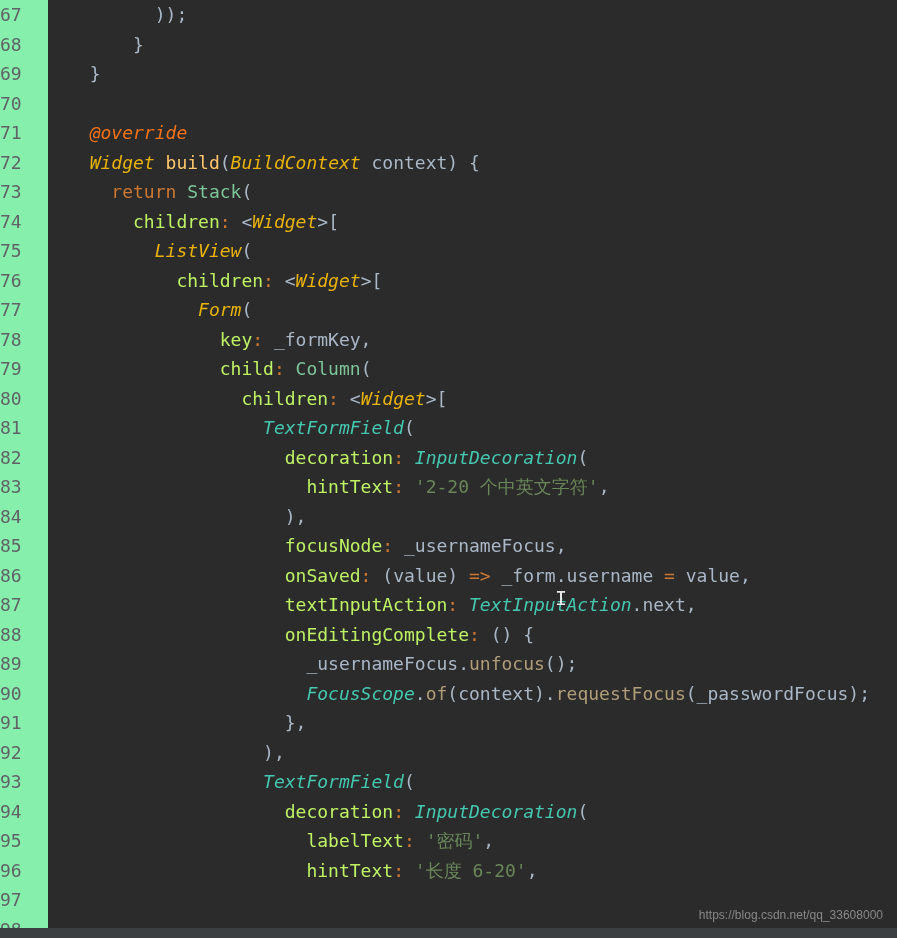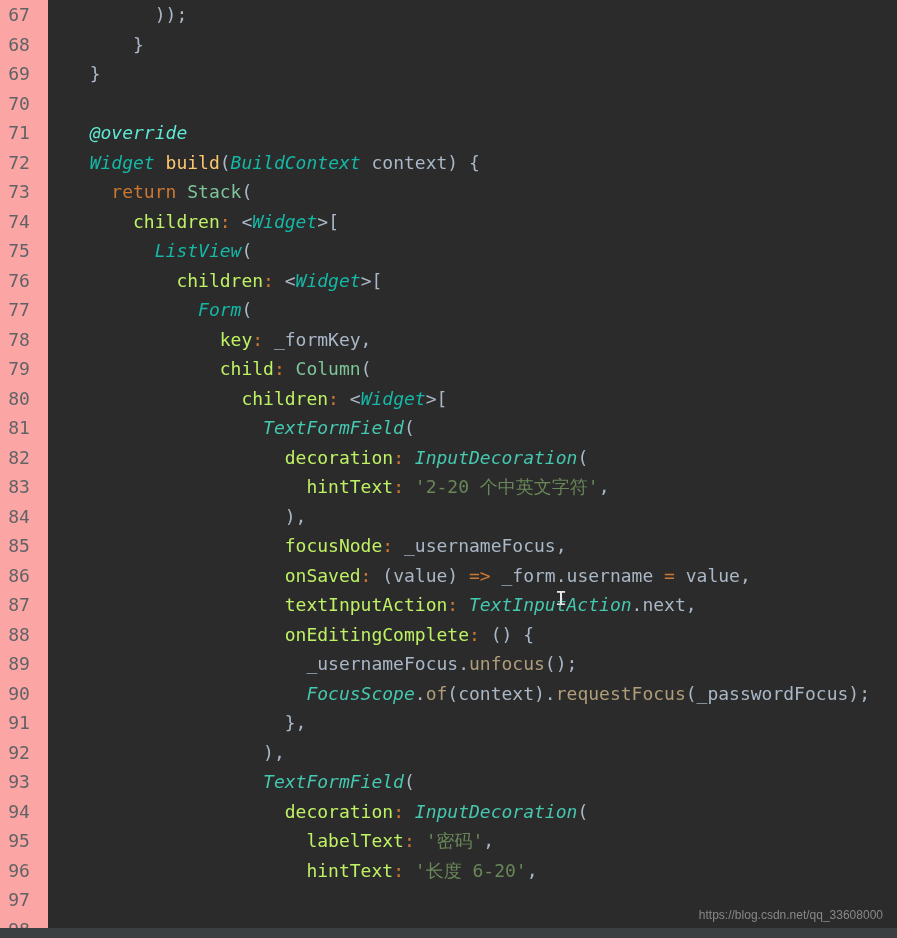--- a/index.html
+++ b/index.html
@@ -17,49 +17,49 @@
       width: 897px;
       height: 938px;
       position: relative;
     }
     .editor {
       display: flex;
       height: 100%;
     }
     .gutter {
       width: 48px;
-      background: #fca5a5;
+      background: #86efac;
       color: #606366;
-      text-align: center;
+      text-align: left;
       padding-right: 10px;
       user-select: none;
       flex-shrink: 0;
     }
     .gutter-line {
       height: 29.5px;
     }
     .code {
       flex: 1;
       padding-left: 20px;
       position: relative;
     }
     .code-line {
       height: 29.5px;
       white-space: pre;
       position: relative;
     }
     .c-keyword { color: #cc7832; }
-    .c-type { color: #14b8a6; font-style: italic; }
+    .c-type { color: #eab308; font-style: italic; }
     .c-type2 { color: #7ec699; }
     .c-method { color: #b09d79; }
     .c-string { color: #6a8759; }
     .c-param { color: #bef264; }
     .c-punct { color: #cc7832; }
     .c-op { color: #a9b7c6; }
-    .c-at { color: #5eead4; font-style: italic; }
+    .c-at { color: #f97316; font-style: italic; }
     .c-teal { color: #45c8b0; font-style: italic; }
     .c-yellow { color: #ffc66d; }
     .watermark {
       position: absolute;
       bottom: 12px;
       right: 14px;
       color: #888;
       font-size: 12px;
       font-family: sans-serif;
     }

